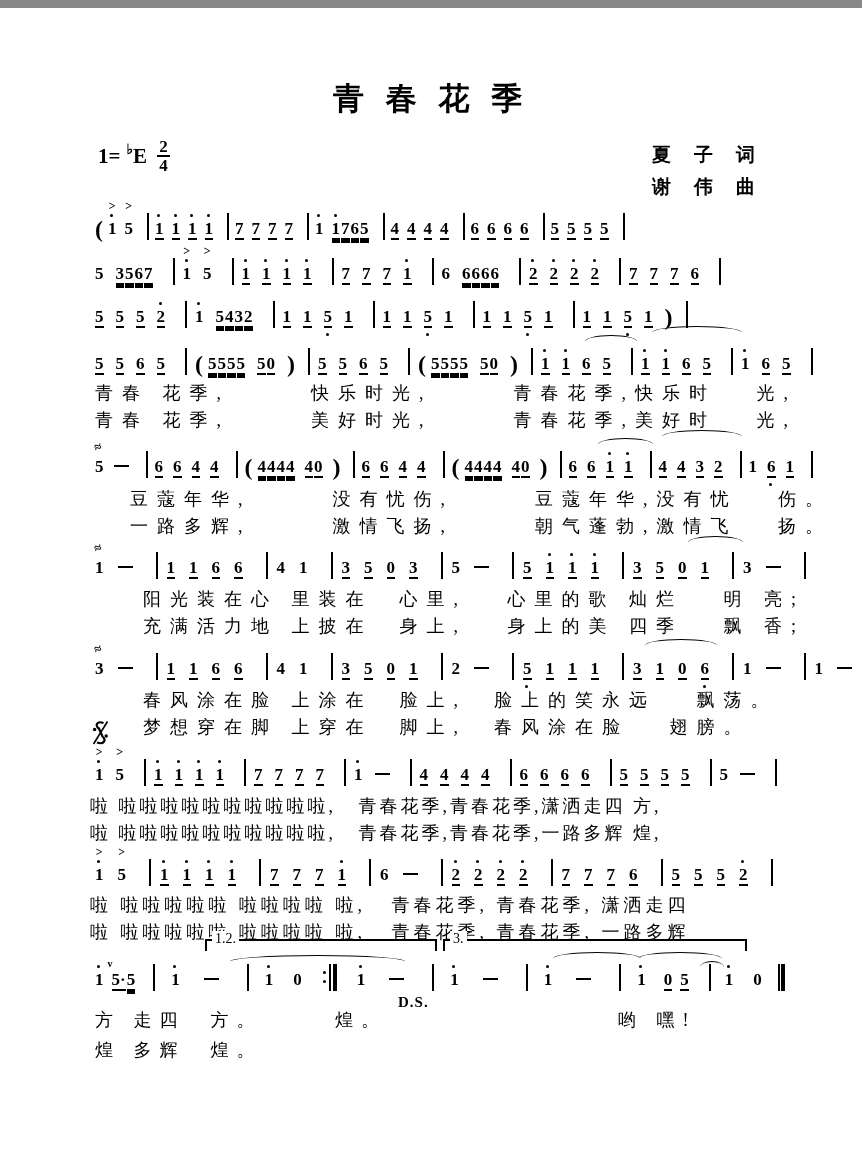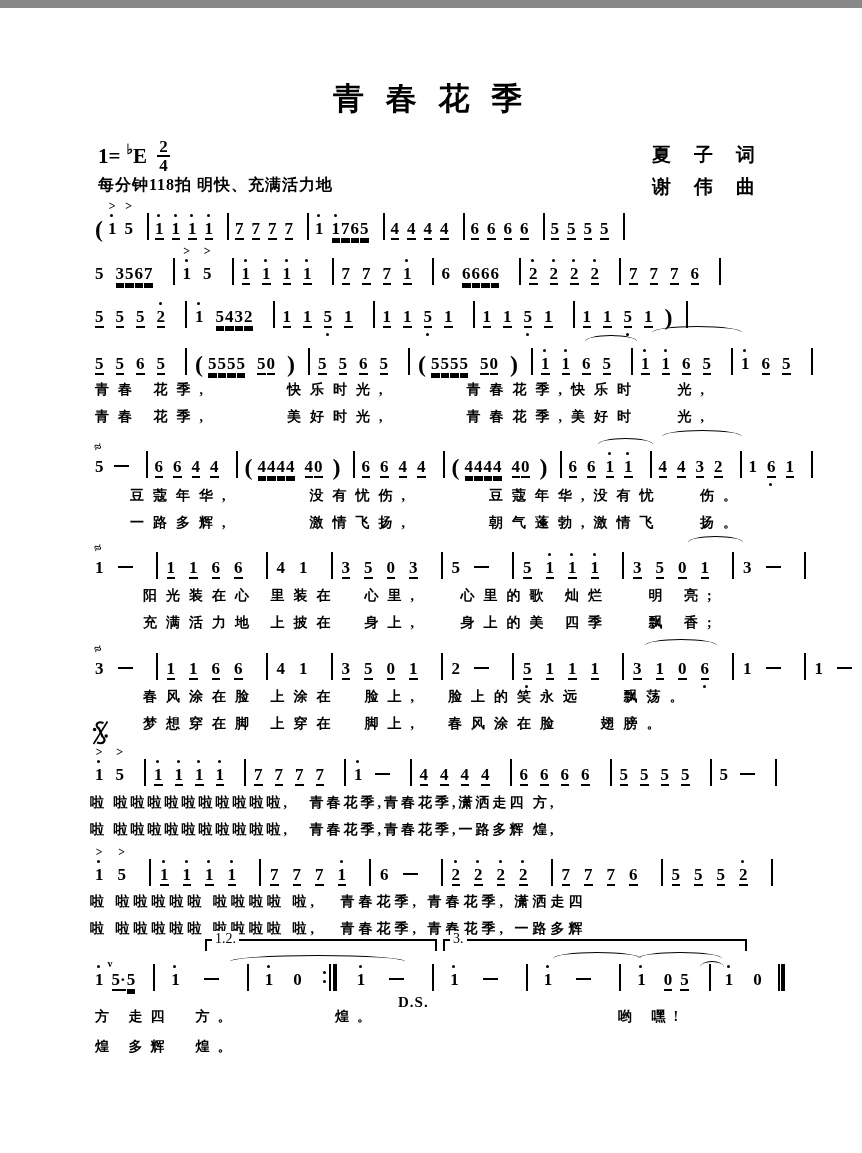--- a/index.html
+++ b/index.html
@@ -36,21 +36,21 @@
   .barfin{display:inline-block;width:7px;height:27px;border-left:2px solid #000;border-right:4px solid #000;
           box-sizing:border-box;vertical-align:-6px;margin-left:var(--gb,6px);}
   .rep{display:inline-block;position:relative;width:15px;height:27px;vertical-align:-6px;margin:0 2px 0 var(--gb,6px);}
   .rep i{position:absolute;width:3px;height:3px;border-radius:50%;background:#000;left:1px;}
   .rep i.d1{top:7px;} .rep i.d2{top:16px;}
   .rep b.thin{position:absolute;left:7px;top:0;width:2px;height:27px;background:#000;}
   .rep b.thick{position:absolute;left:11px;top:0;width:4px;height:27px;background:#000;}
   .paren{font-size:24px;font-weight:bold;vertical-align:-3px;margin-right:5px;}
   .spacer{display:inline-block;}
   
-  .lyric{position:absolute;font-size:14px;font-weight:bold;white-space:pre;}
+  .lyric{position:absolute;font-size:18px;font-weight:normal;white-space:pre;}
   
   .arc{position:absolute;height:12px;border-top:1.6px solid #000;border-radius:50%;}
   .volta{position:absolute;height:10px;border-top:2px solid #000;border-left:2px solid #000;border-right:2px solid #000;}
   .vlabel{position:absolute;top:-10px;left:5px;background:#fff;padding:0 3px;font-size:14px;font-weight:normal;text-align:center;}
   .ds{position:absolute;font-size:15px;font-weight:bold;letter-spacing:1px;}
   .segno{position:absolute;}
 </style>
 </head>
 <body>
 
@@ -61,21 +61,20 @@
     <span>1=</span>
     <span class="flat">♭</span>
     <span>E</span>
     <span class="frac">
       <span>2</span>
       <span class="fbar"></span>
       <span>4</span>
     </span>
   </div>
 
-  <div class="tempo">每分钟118拍  明快、充满活力地</div>
   <div class="credit lyr">夏　子　词</div>
   <div class="credit cmp">谢　伟　曲</div>
 
   <div class="segno" id="segno" style="left: 92px; top: 712px;">
     <svg width="17" height="26" viewBox="0 0 17 26">
       <path d="M11.5 3 C5 0.5 2.5 5.5 7 8.5 L10.5 16.5 C14.5 20 12 25 5 22.5" fill="none" stroke="#000" stroke-width="2.2"></path>
       <line x1="1.5" y1="24" x2="15.5" y2="1.5" stroke="#000" stroke-width="1.6"></line>
       <circle cx="2.6" cy="9.5" r="1.7" fill="#000"></circle>
       <circle cx="14.2" cy="16" r="1.7" fill="#000"></circle>
     </svg>

